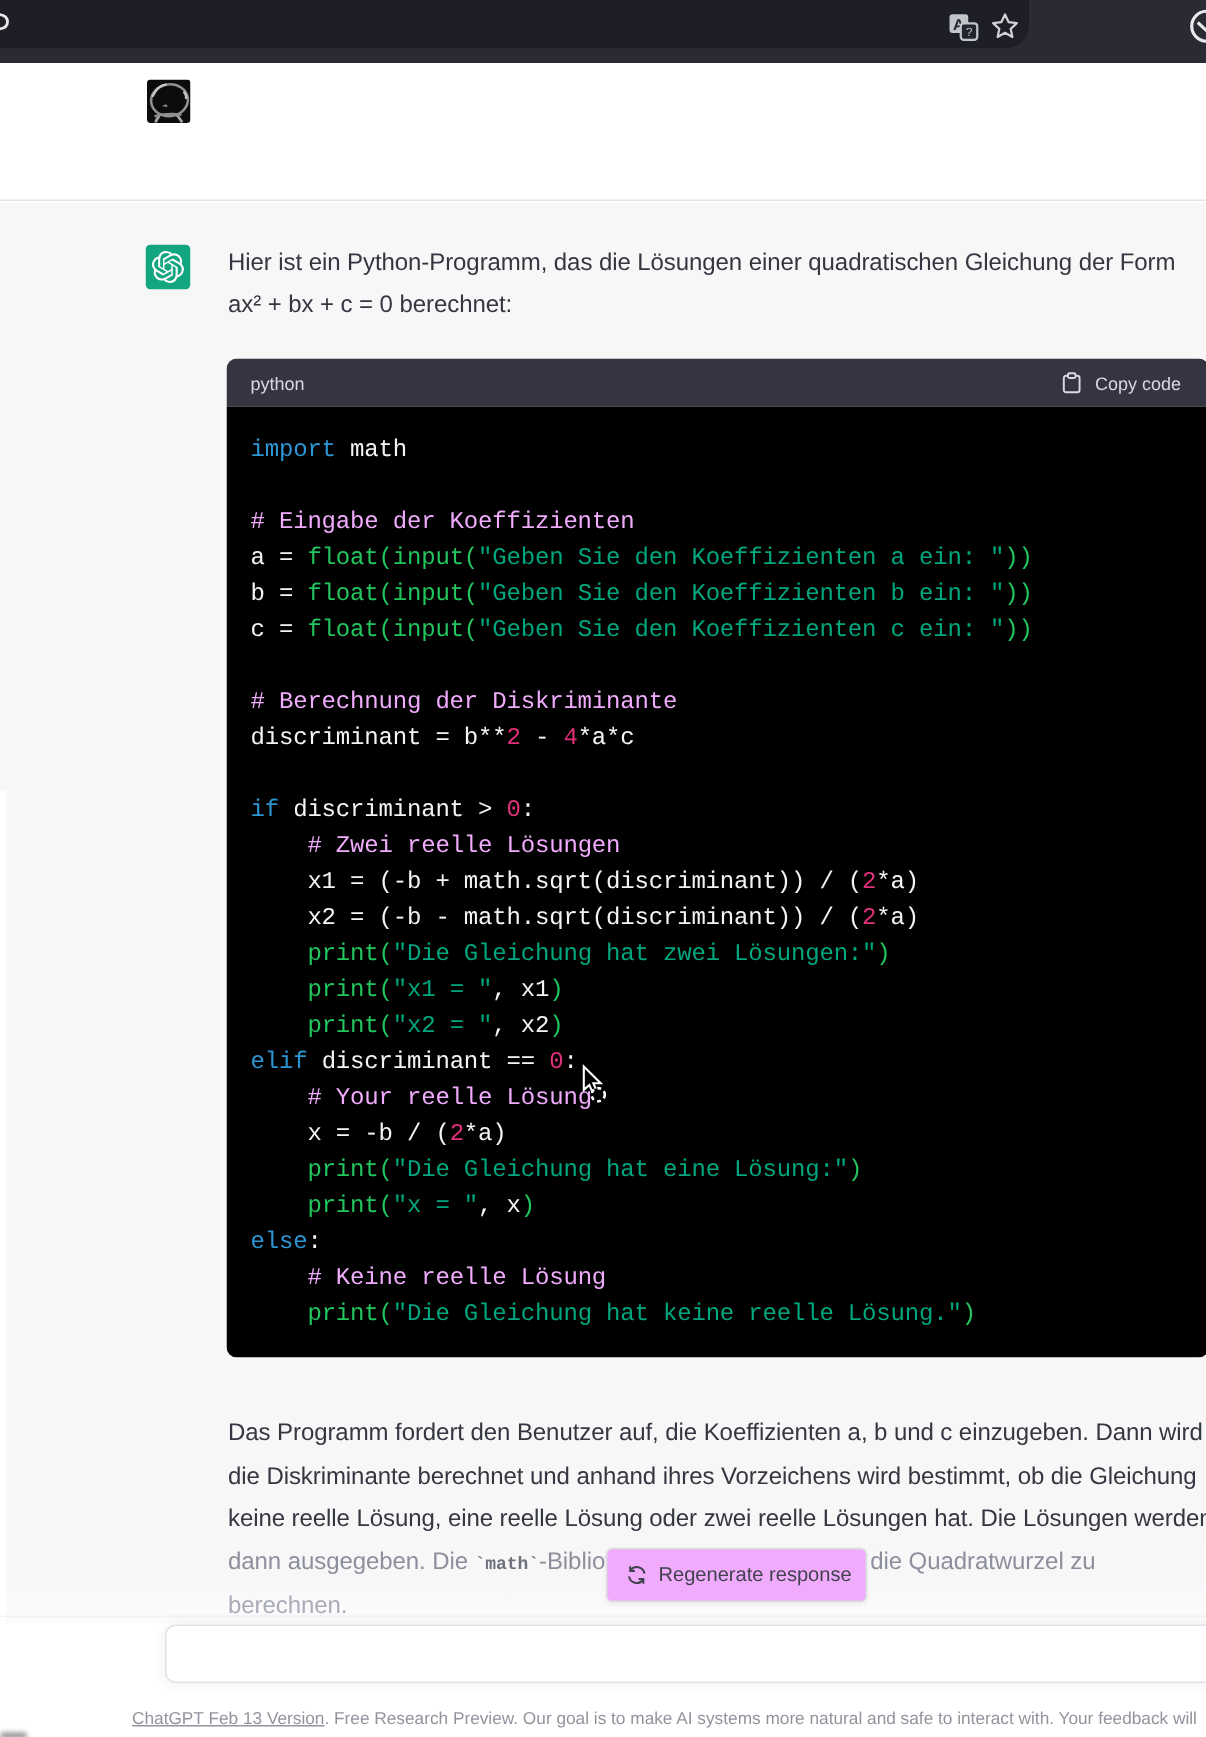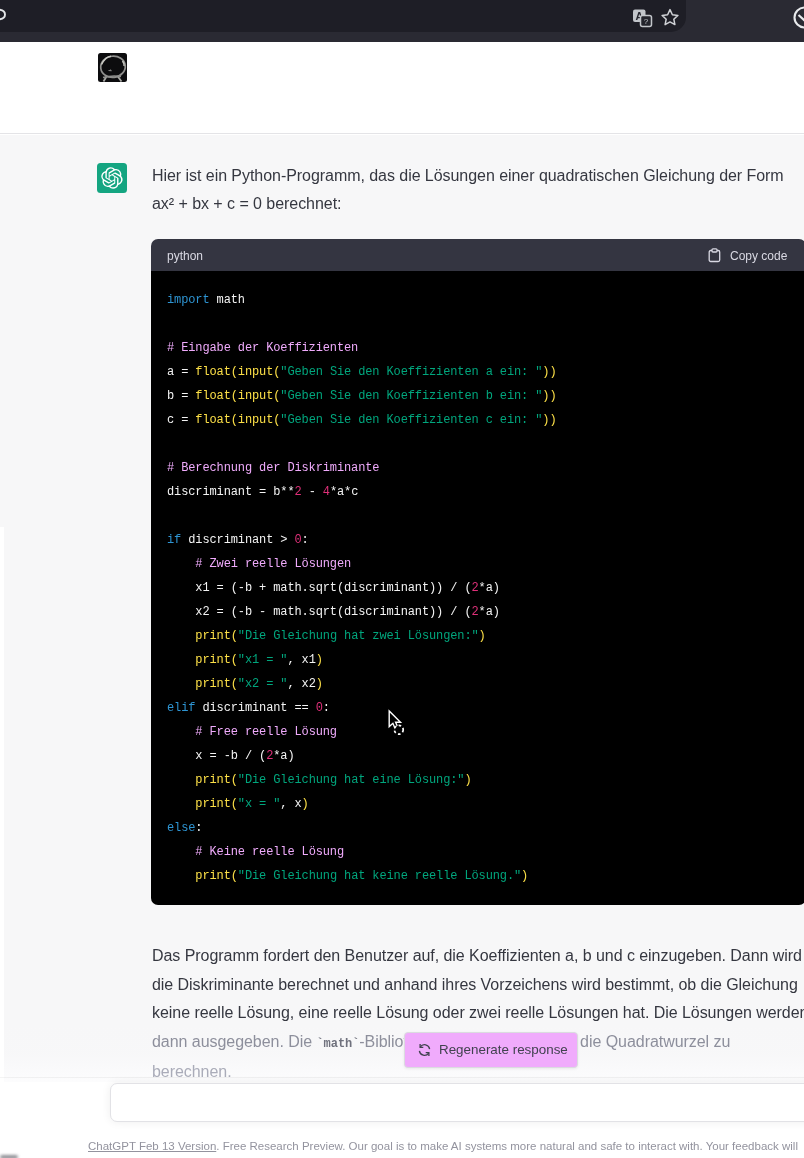--- a/index.html
+++ b/index.html
@@ -15,22 +15,22 @@
 
   
   #userrow { position:absolute; left:0; top:42px; width:804px; height:92px; background:#fff; border-bottom:1px solid #e4e4e7; }
   #asstrow { position:absolute; left:0; top:135px; width:804px; height:947px; background:#f7f7f8; }
   .msgtext { font-size:16px; line-height:28px; color:#353740; letter-spacing:-0.05px; white-space:nowrap; }
 
   
   #codeblock { position:absolute; left:151px; top:239px; width:655px; height:666px; border-radius:7px; overflow:hidden; }
   #codehead { position:absolute; left:0; top:0; width:100%; height:32px; background:#343541; }
   #codebody { position:absolute; left:0; top:32px; width:100%; height:634px; background:#000; }
-  #code { position:absolute; left:16px; top:17px; font-family:"Liberation Mono", monospace; font-size:12px; letter-spacing:-0.12px; line-height:24px; color:#f4f4f4; white-space:pre; }
-  .kw { color:#2e95d3; } .bi { color:#fde047; } .st { color:#00a67d; }
+  #code { position:absolute; left:16px; top:17px; font-family:"Liberation Mono", monospace; font-size:16px; letter-spacing:-0.12px; line-height:24px; color:#f4f4f4; white-space:pre; }
+  .kw { color:#2e95d3; } .bi { color:#22c55e; } .st { color:#00a67d; }
   .nu { color:#df3079; } .cm { color:#f0abfc; }
 
   
   #fadegrad { position:absolute; left:0; top:1020px; width:804px; height:62px;
     background:linear-gradient(to bottom, rgba(247,247,248,0) 0%, rgba(248,248,250,0.3) 55%, rgba(253,253,254,0.85) 100%); }
   #bottomwhite { position:absolute; left:0; top:1082px; width:804px; height:76px; background:#fff; }
   #inputbox { position:absolute; left:110px; top:1083px; width:720px; height:39px; background:#fff;
     border:1px solid #e2e2e6; border-radius:7px; box-shadow:0 0 10px rgba(0,0,0,0.07); }
   #footer { position:absolute; left:88px; top:1140px; font-size:11.5px; color:#93939e; white-space:nowrap; }
   #regbtn { position:absolute; left:404px; top:1032px; width:174px; height:36px; background:#f0abfc;
@@ -106,21 +106,21 @@
 discriminant = b**<span class="nu">2</span> - <span class="nu">4</span>*a*c
 
 <span class="kw">if</span> discriminant &gt; <span class="nu">0</span>:
     <span class="cm"># Zwei reelle Lösungen</span>
     x1 = (-b + math.sqrt(discriminant)) / (<span class="nu">2</span>*a)
     x2 = (-b - math.sqrt(discriminant)) / (<span class="nu">2</span>*a)
     <span class="bi">print(</span><span class="st">"Die Gleichung hat zwei Lösungen:"</span><span class="bi">)</span>
     <span class="bi">print(</span><span class="st">"x1 = "</span>, x1<span class="bi">)</span>
     <span class="bi">print(</span><span class="st">"x2 = "</span>, x2<span class="bi">)</span>
 <span class="kw">elif</span> discriminant == <span class="nu">0</span>:
-    <span class="cm"># Free reelle Lösung</span>
+    <span class="cm"># Your reelle Lösung</span>
     x = -b / (<span class="nu">2</span>*a)
     <span class="bi">print(</span><span class="st">"Die Gleichung hat eine Lösung:"</span><span class="bi">)</span>
     <span class="bi">print(</span><span class="st">"x = "</span>, x<span class="bi">)</span>
 <span class="kw">else</span>:
     <span class="cm"># Keine reelle Lösung</span>
     <span class="bi">print(</span><span class="st">"Die Gleichung hat keine reelle Lösung."</span><span class="bi">)</span></div>
   </div>
 </div>
 
 <div id="fadegrad"></div>

